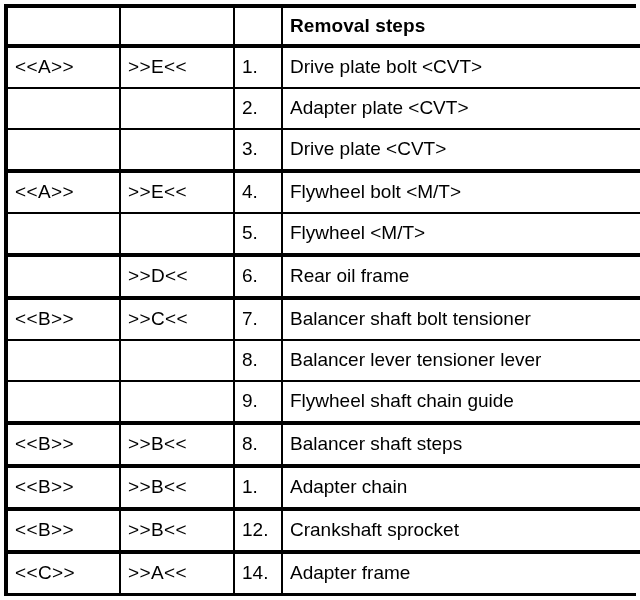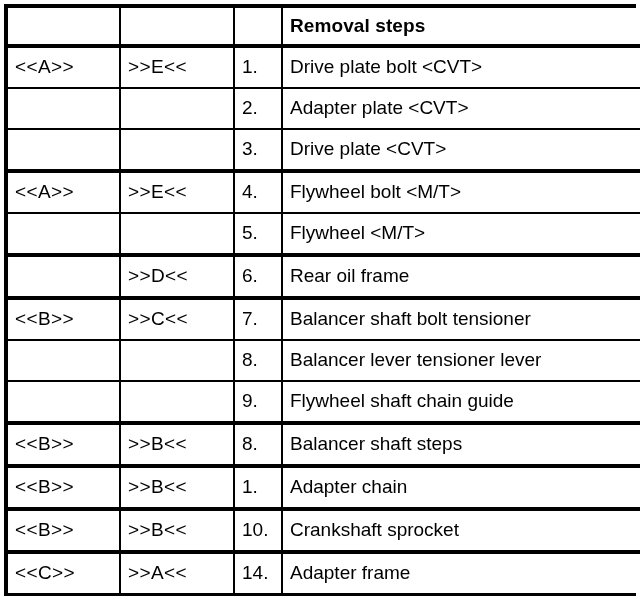--- a/index.html
+++ b/index.html
@@ -165,21 +165,21 @@
         </tr>
         <tr class="data-row group-start">
           <td class="cell-ref">&lt;&lt;B&gt;&gt;</td>
           <td class="cell-code">&gt;&gt;B&lt;&lt;</td>
           <td class="cell-num">1.</td>
           <td class="cell-step last-col">Adapter chain</td>
         </tr>
         <tr class="data-row group-start">
           <td class="cell-ref">&lt;&lt;B&gt;&gt;</td>
           <td class="cell-code">&gt;&gt;B&lt;&lt;</td>
-          <td class="cell-num">10.</td>
+          <td class="cell-num">12.</td>
           <td class="cell-step last-col">Crankshaft sprocket</td>
         </tr>
         <tr class="data-row group-start last-row">
           <td class="cell-ref">&lt;&lt;C&gt;&gt;</td>
           <td class="cell-code">&gt;&gt;A&lt;&lt;</td>
           <td class="cell-num">14.</td>
           <td class="cell-step last-col">Adapter frame</td>
         </tr>
       </tbody>
   </table>

